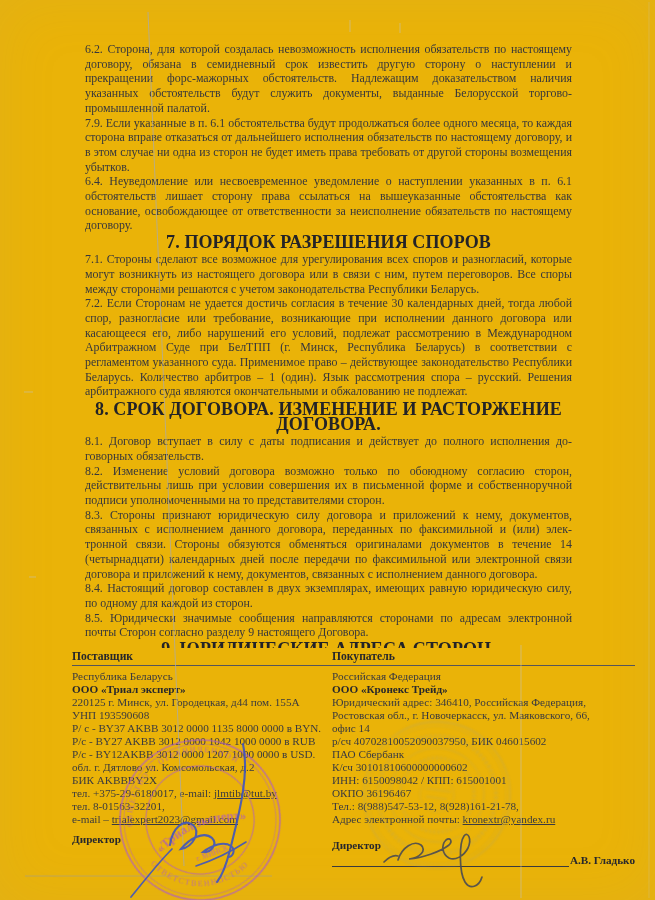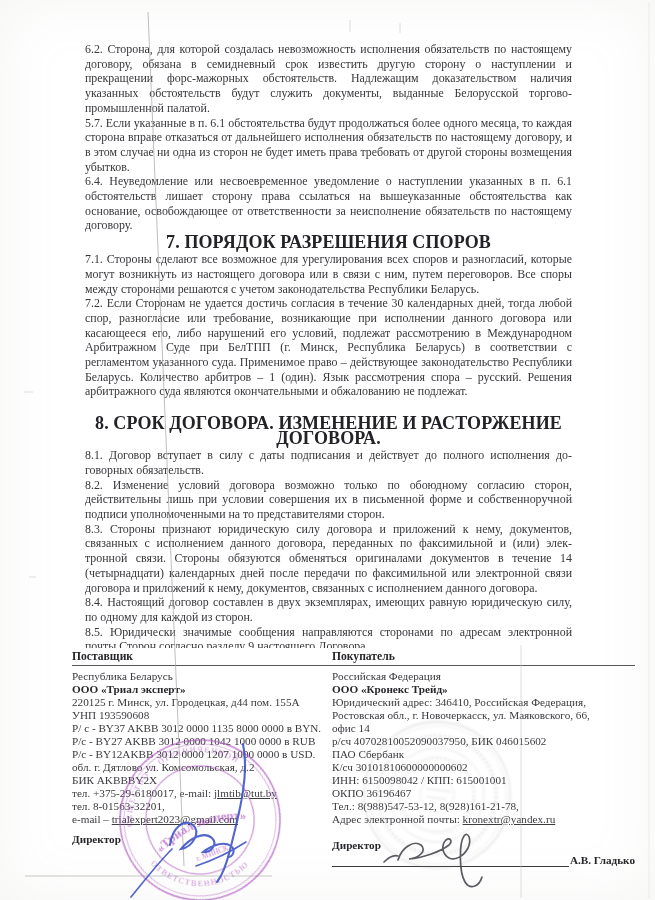--- a/index.html
+++ b/index.html
@@ -3,39 +3,39 @@
 <meta charset="utf-8">
 <style>
   html,body{margin:0;padding:0;}
   body{
     width:655px;height:900px;overflow:hidden;
     font-family:"Liberation Serif","DejaVu Serif",serif;
     background:#e8e8e6;
   }
   .page{
     position:relative;width:655px;height:900px;overflow:hidden;
-    background:#ffffff;
+    background:#eab308;
     box-shadow:inset 0 0 60px rgba(160,158,148,0.10);
     color:#35353a;
   }
   .doc{
     position:absolute;left:85px;top:42px;width:487px;height:606px;overflow:hidden;
   }
   .doc p{
     margin:0;text-align:justify;
     font-size:11.9px;line-height:14.7px;
     hyphens:manual;-webkit-hyphens:manual;
     color:#37373c;
   }
   .doc h3{
     margin:2px 0 2px;text-align:center;
     font-size:18px;line-height:15px;color:#232327;
     letter-spacing:.1px;
   }
-  .doc h3.gap{margin-top:17px;}
+  .doc h3.gap{margin-top:3px;}
   
   .parties{
     position:absolute;left:72px;top:650px;width:563px;height:248px;overflow:hidden;
     font-size:11.2px;line-height:13px;color:#3a3a3f;
   }
   .party-heads{display:flex;}
   .party-heads span{font-weight:bold;font-size:11.6px;color:#27272b;}
   .party-heads .h-left{width:260px;}
   .party-rule{
     height:0;border:none;border-top:1.6px solid #55555a;
@@ -58,21 +58,21 @@
   .blur-soft{filter:blur(.3px);}
   .blur-more{filter:blur(.8px);}
 </style>
 </head>
 <body>
 
 <div class="page">
 
   <div class="doc">
     <p>6.2. Сторона, для которой создалась невозможность исполнения обязательств по настоя­щему договору, обязана в семидневный срок известить другую сторону о наступлении и прекращении форс-мажорных обстоятельств. Надлежащим доказательством наличия указанных обстоятельств будут служить документы, выданные Белорусской торгово-промышленной палатой.</p>
-    <p>5.7. Если указанные в п. 6.1 обстоятельства будут продолжаться более одного месяца, то каждая сторона вправе отказаться от дальнейшего исполнения обязательств по настоя­щему договору, и в этом случае ни одна из сторон не будет иметь права требовать от дру­гой стороны возмещения убытков.</p>
+    <p>7.9. Если указанные в п. 6.1 обстоятельства будут продолжаться более одного месяца, то каждая сторона вправе отказаться от дальнейшего исполнения обязательств по настоя­щему договору, и в этом случае ни одна из сторон не будет иметь права требовать от дру­гой стороны возмещения убытков.</p>
     <p>6.4. Неуведомление или несвоевременное уведомление о наступлении указанных в п. 6.1 обстоятельств лишает сторону права ссылаться на вышеуказанные обстоятельства как основание, освобождающее от ответственности за неисполнение обязательств по насто­ящему договору.</p>
     <h3>7. ПОРЯДОК РАЗРЕШЕНИЯ СПОРОВ</h3>
     <p>7.1. Стороны сделают все возможное для урегулирования всех споров и разногласий, ко­торые могут возникнуть из настоящего договора или в связи с ним, путем переговоров. Все споры между сторонами решаются с учетом законодательства Республики Беларусь.</p>
     <p>7.2. Если Сторонам не удается достичь согласия в течение 30 календарных дней, тогда любой спор, разногласие или требование, возникающие при исполнении данного догово­ра или касающееся его, либо нарушений его условий, подлежат рассмотрению в Между­народном Арбитражном Суде при БелТПП (г. Минск, Республика Беларусь) в соответствии с регламентом указанного суда. Применимое право – действующее законодательство Рес­публики Беларусь. Количество арбитров – 1 (один). Язык рассмотрения спора – русский. Решения арбитражного суда являются окончательными и обжалованию не подлежат.</p>
     <h3 class="gap">8. СРОК ДОГОВОРА. ИЗМЕНЕНИЕ И РАСТОРЖЕНИЕ ДОГОВОРА.</h3>
     <p>8.1. Договор вступает в силу с даты подписания и действует до полного исполнения до­говорных обязательств.</p>
     <p>8.2. Изменение условий договора возможно только по обоюдному согласию сторон, действительны лишь при условии совершения их в письменной форме и собственноруч­ной подписи уполномоченными на то представителями сторон.</p>
     <p>8.3. Стороны признают юридическую силу договора и приложений к нему, документов, связанных с исполнением данного договора, переданных по факсимильной и (или) элек­тронной связи. Стороны обязуются обменяться оригиналами документов в течение 14 (четырнадцати) календарных дней после передачи по факсимильной или электронной связи договора и приложений к нему, документов, связанных с исполнением данного договора.</p>
     <p>8.4. Настоящий договор составлен в двух экземплярах, имеющих равную юридическую силу, по одному для каждой из сторон.</p>
     <p>8.5. Юридически значимые сообщения направляются сторонами по адресам электрон­ной почты Сторон согласно разделу 9 настоящего Договора.</p>

